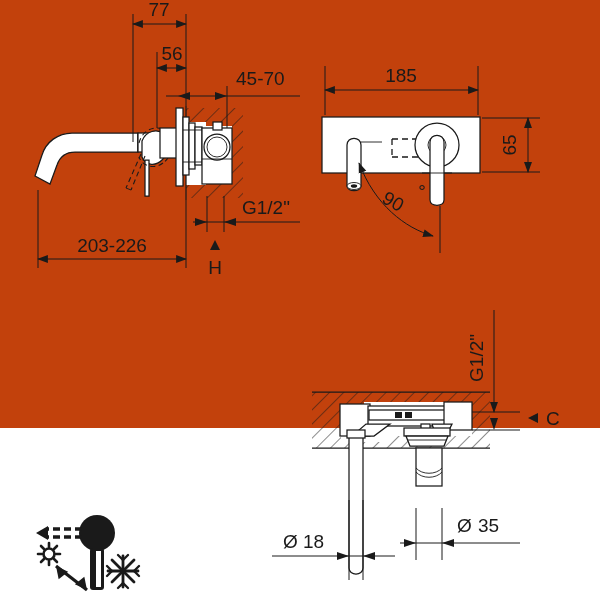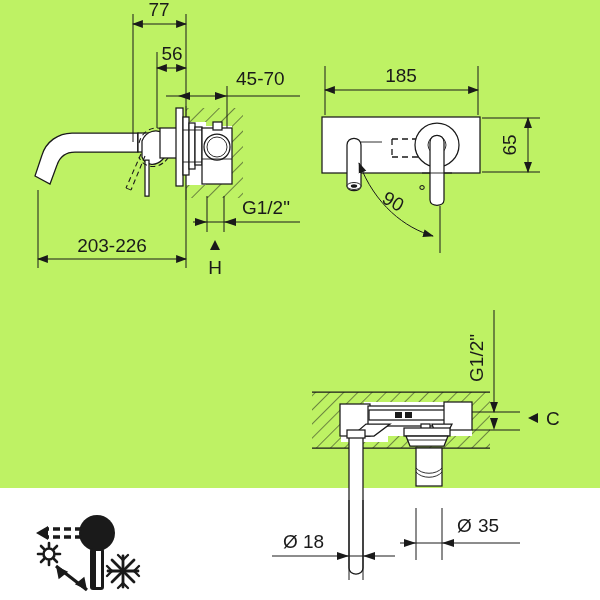--- a/index.html
+++ b/index.html
@@ -10,22 +10,22 @@
   }
   body {
     width: 600px;
     height: 600px;
     font-family: "Liberation Sans", sans-serif;
     overflow: hidden;
   }
   #drawing-root {
     position: relative;
     width: 600px;
-    height: 488px;
-    background: #bef264;
+    height: 428px;
+    background: #c2410c;
   }
   svg.sheet {
     display: block;
     width: 600px;
     height: 600px;
   }
   .ln      { stroke: #1a1a1a; stroke-width: 1.25; fill: none; stroke-linecap: butt; }
   .ln-thin { stroke: #1a1a1a; stroke-width: 0.9;  fill: none; }
   .ln-dim  { stroke: #1a1a1a; stroke-width: 1.0;  fill: none; }
   .ln-ext  { stroke: #1a1a1a; stroke-width: 1.0;  fill: none; }

